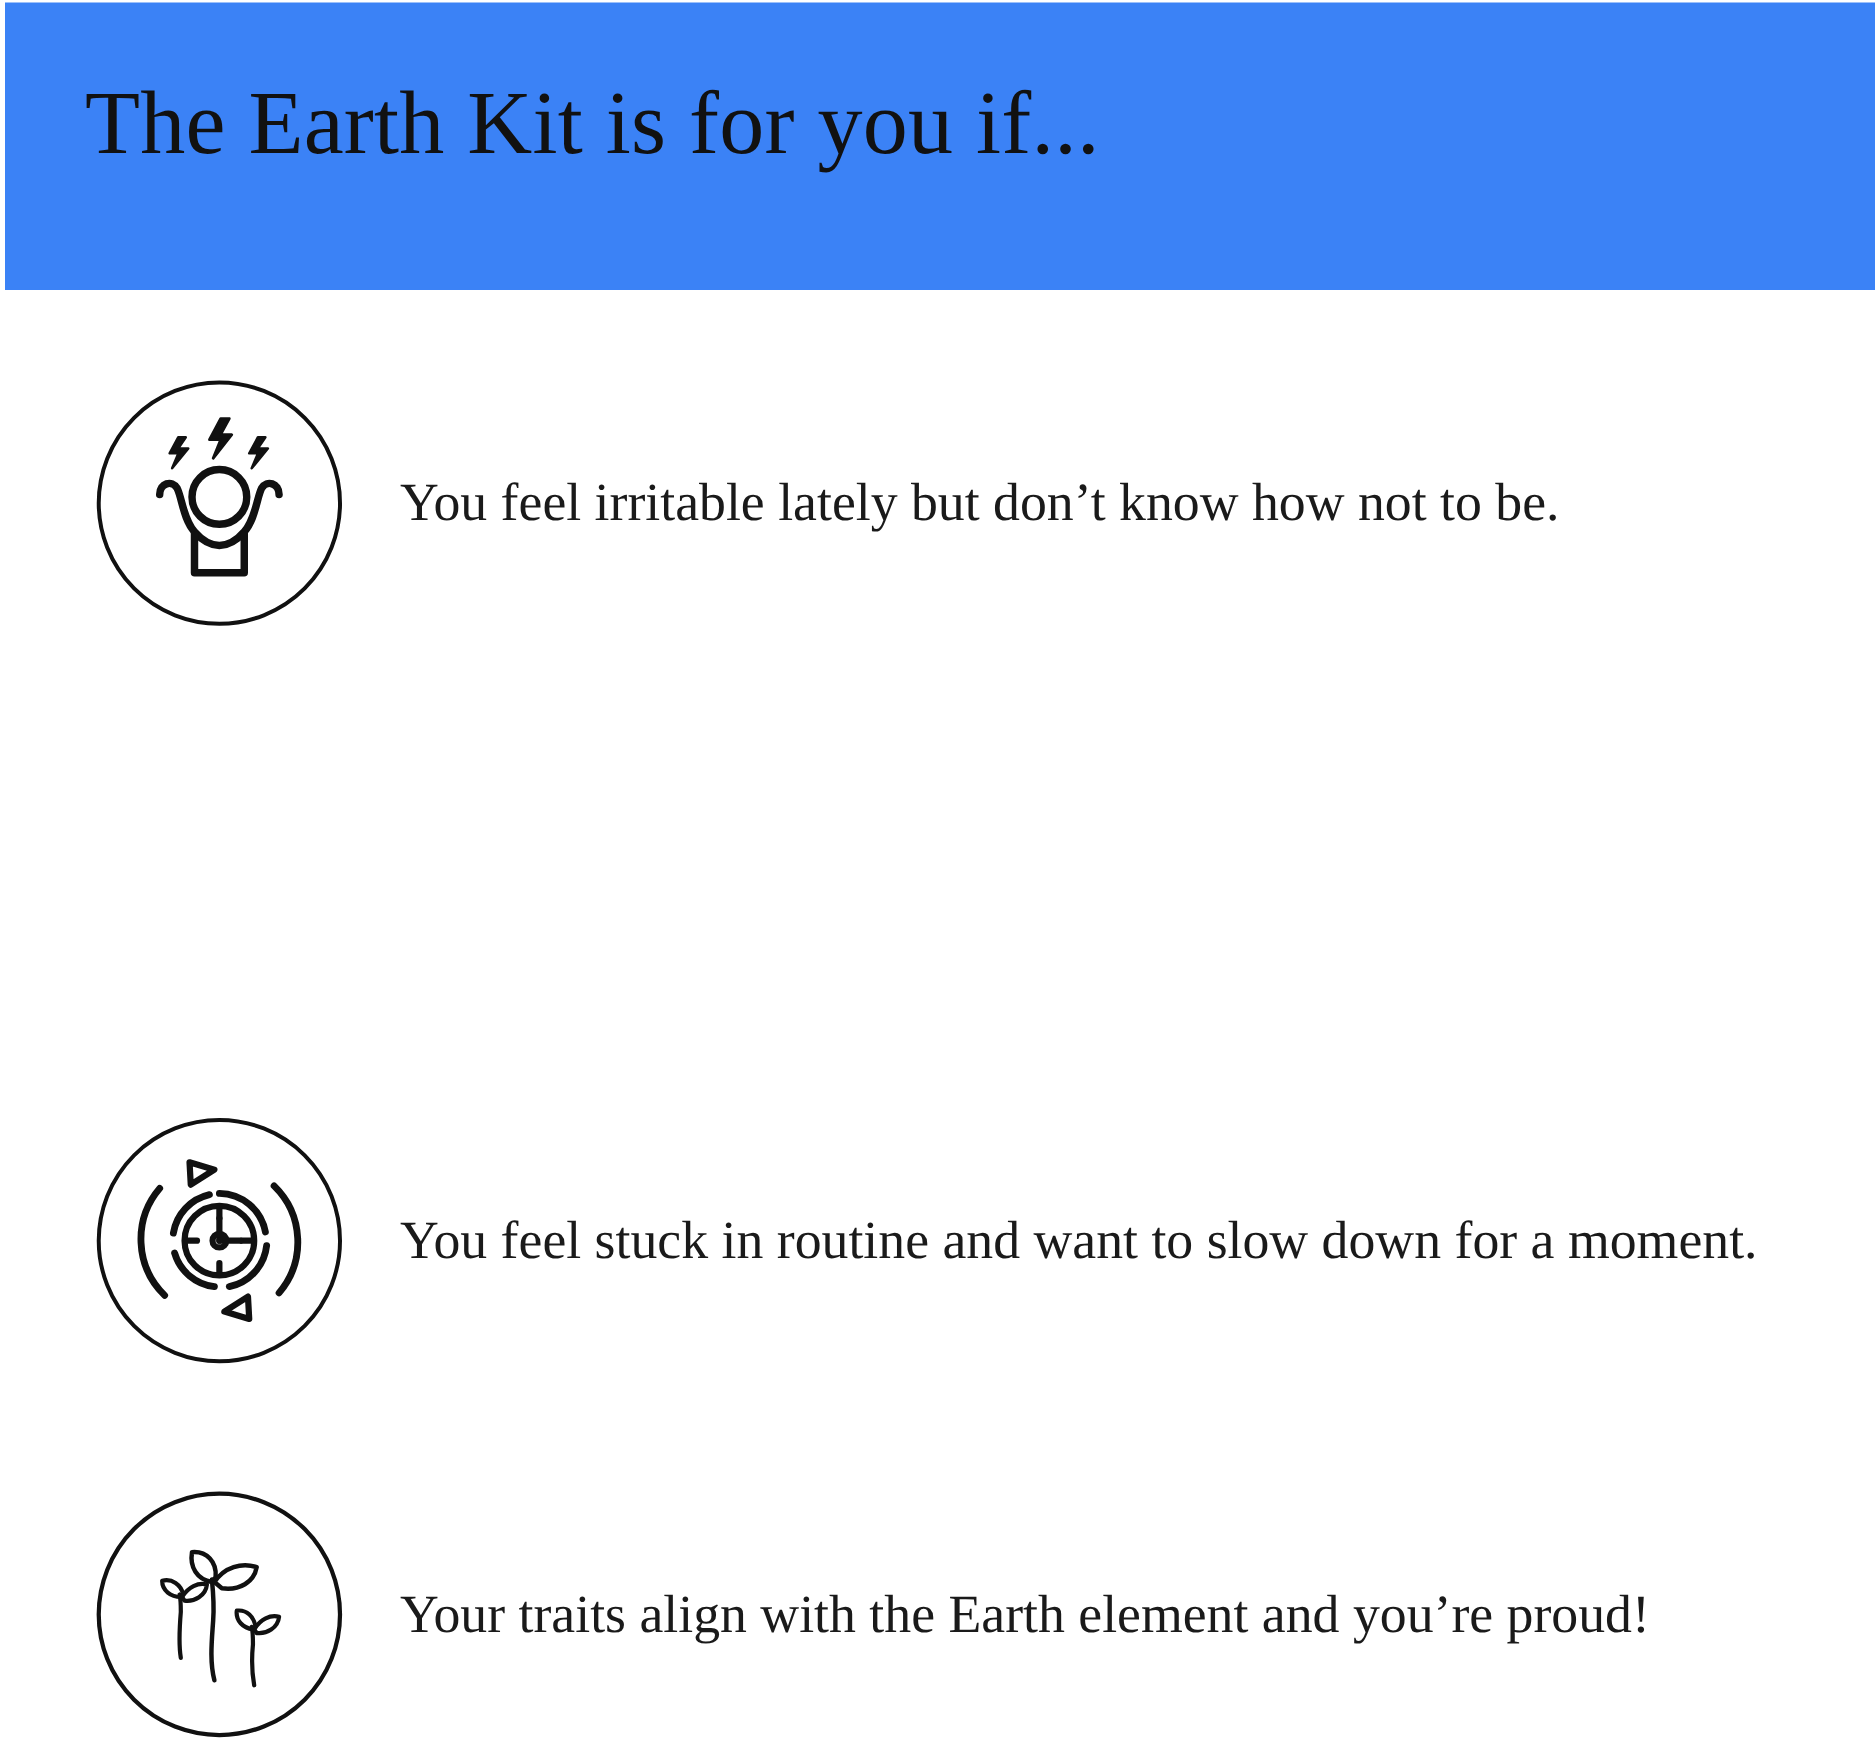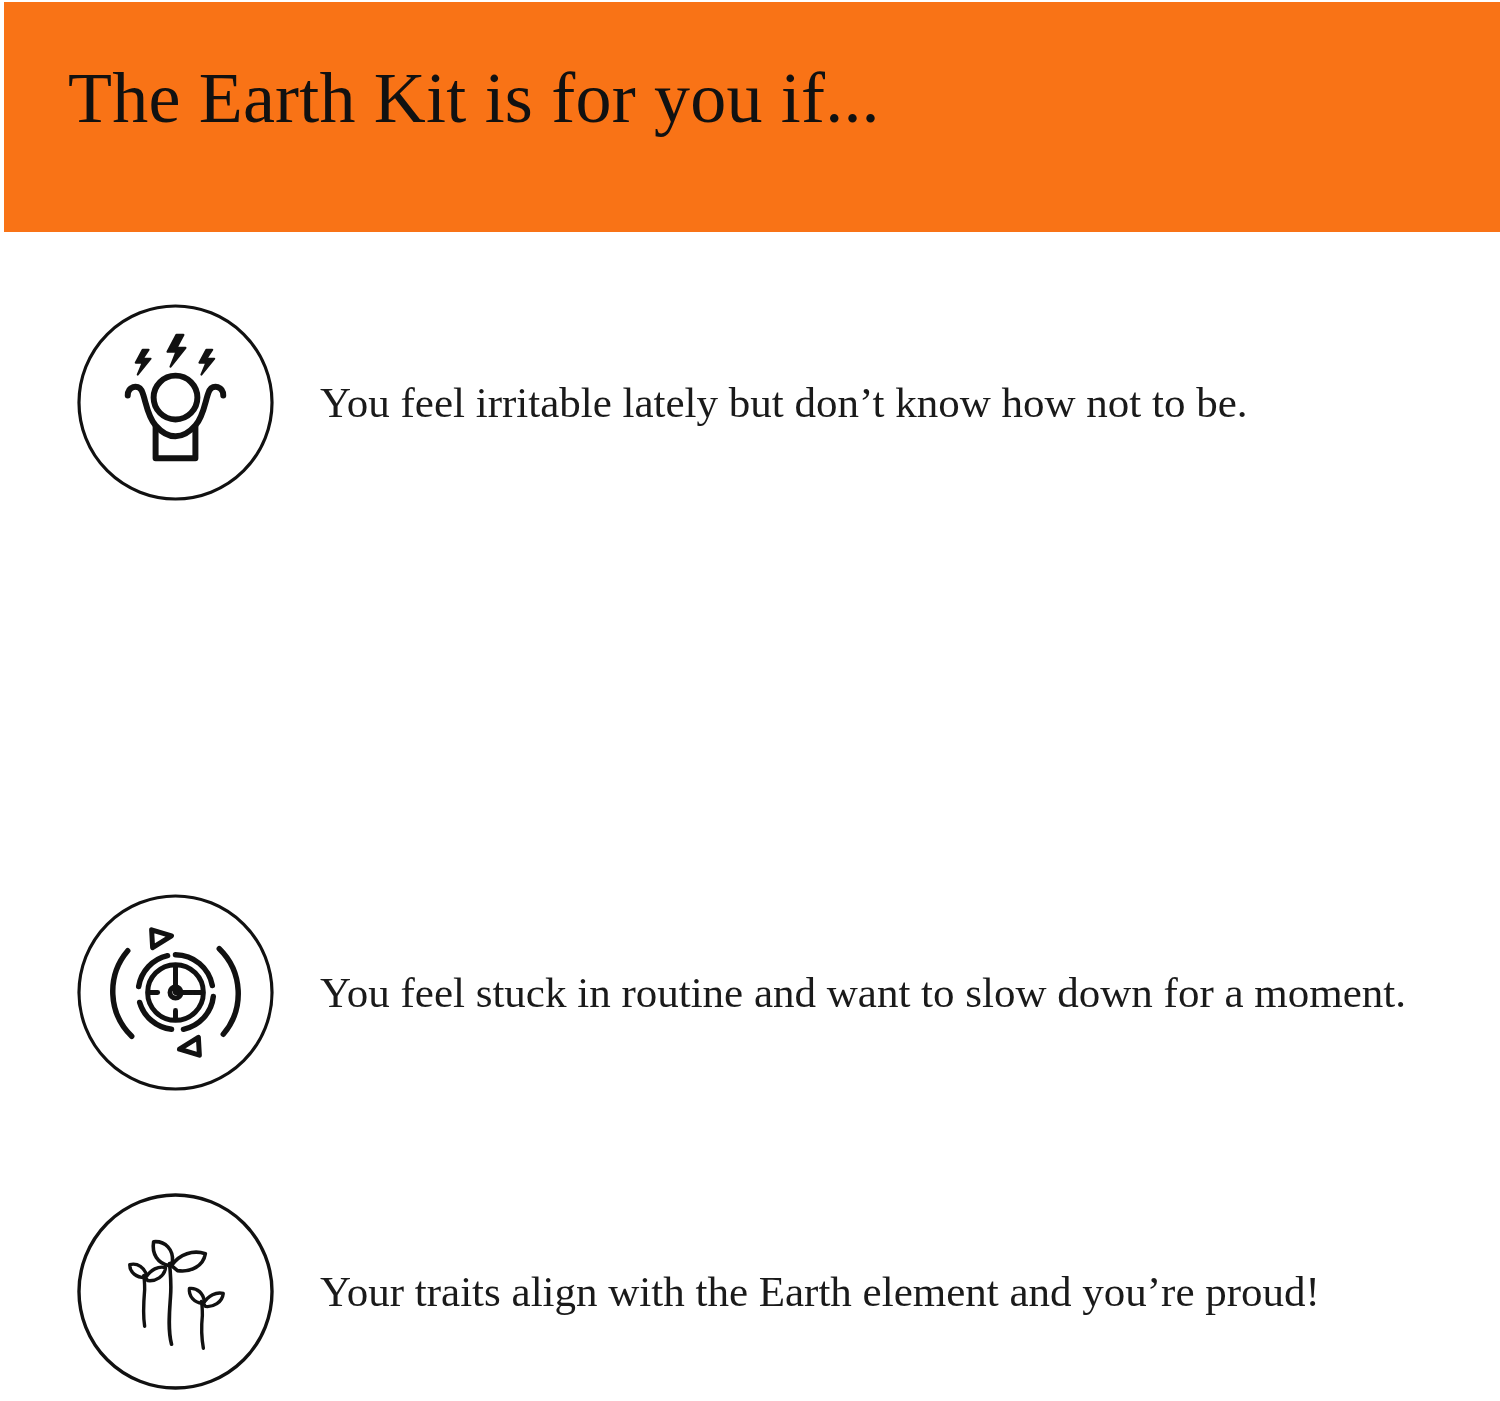--- a/index.html
+++ b/index.html
@@ -15,21 +15,21 @@
     overflow: hidden;
   }
 
   
   .header-band {
     position: absolute;
     left: 4px;
     top: 2px;
     width: 1496px;
     height: 230px;
-    background: #f97316;
+    background: #3b82f6;
     box-sizing: border-box;
   }
   .header-title {
     position: absolute;
     left: 64px;
     top: 60px;
     font-size: 72px;
     line-height: 1.0;
     color: #111111;
     letter-spacing: 0.2px;

